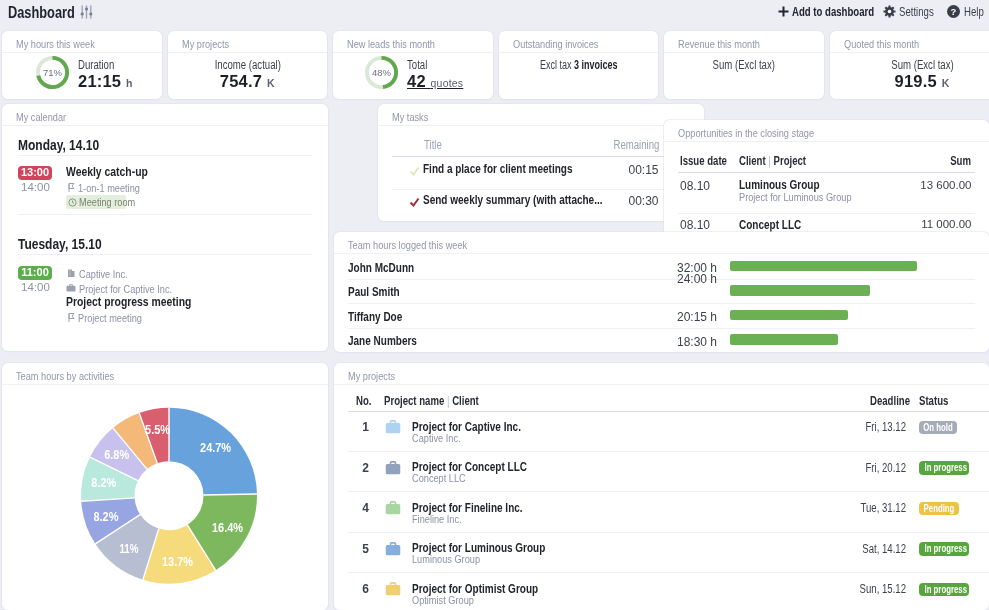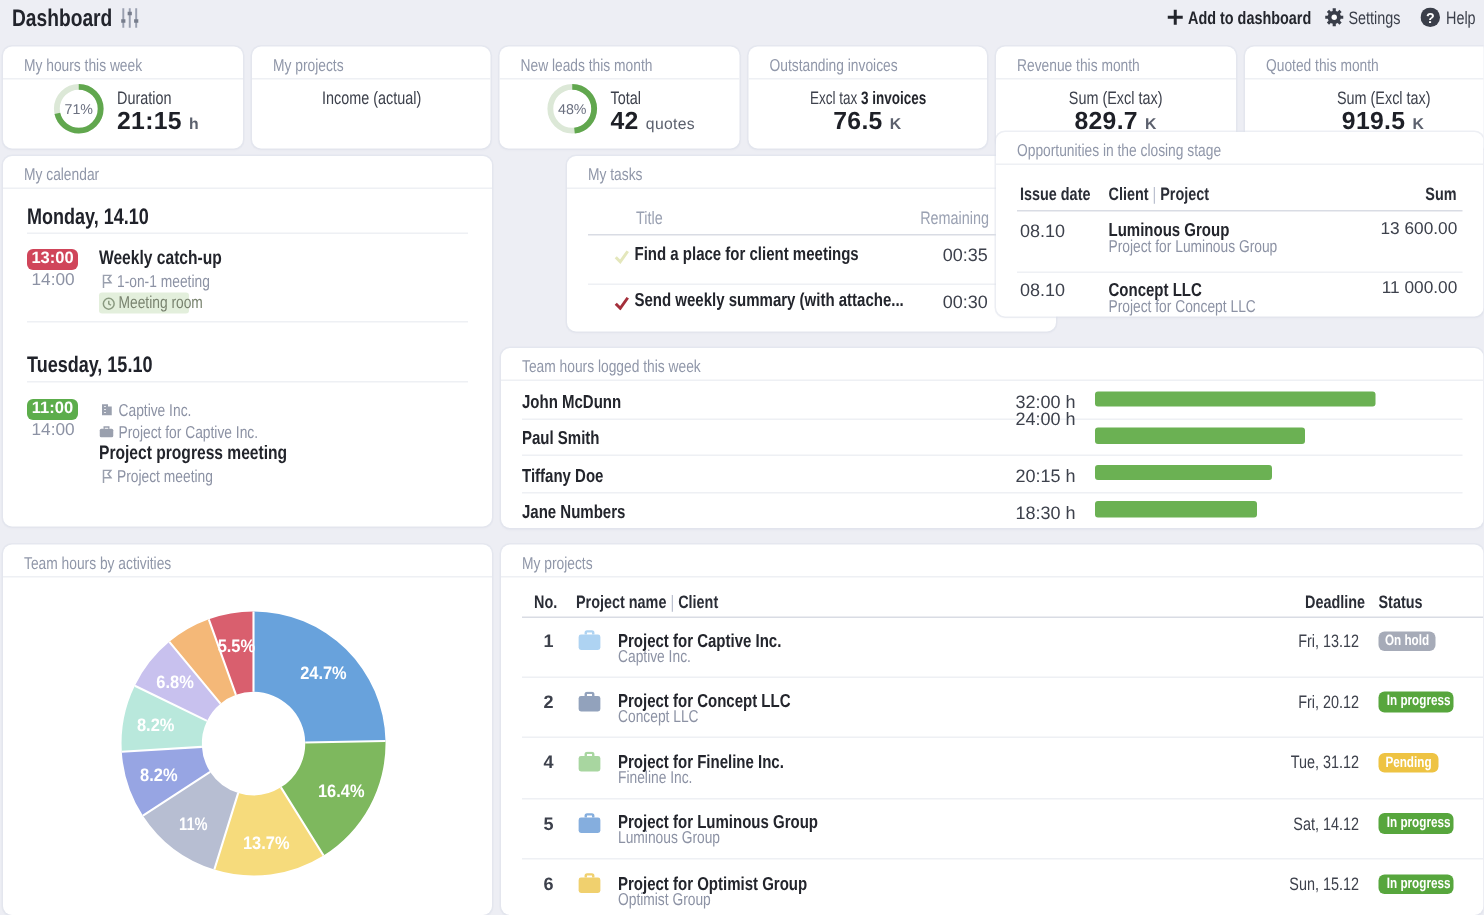--- a/index.html
+++ b/index.html
@@ -68,43 +68,42 @@
     <circle cx="17.5" cy="17.5" r="14.6" fill="none" stroke="#61a74e" stroke-width="3.9" stroke-dasharray="65.13 91.73" transform="rotate(-90 17.5 17.5)"></circle>
     <text x="17.5" y="21.2" text-anchor="middle" font-size="9.5" fill="#6b7080" font-family="Liberation Sans">71%</text>
   </svg>
   <div class="klabel sx" style="left:76px;">Duration</div>
   <div class="knum" style="left:76px;">21:15 <span class="suf">h</span></div>
 </div>
 <div id="card2" class="kcard" style="left:167.5px; width:159.5px;">
   <div class="ph">My projects</div>
     <div class="phline"></div>
   <div class="klabel kctr sxc">Income (actual)</div>
+  <div class="knum kctr">754.7 <span class="suf">K</span></div>
 </div>
 <div id="card3" class="kcard" style="left:333px; width:159.5px;">
   <div class="ph">New leads this month</div>
     <div class="phline"></div>
   <svg class="p" style="left:31px; top:24px;" width="35" height="35" viewBox="0 0 35 35">
     <circle cx="17.5" cy="17.5" r="14.6" fill="none" stroke="#dce8d7" stroke-width="3.9"></circle>
     <circle cx="17.5" cy="17.5" r="14.6" fill="none" stroke="#61a74e" stroke-width="3.9" stroke-dasharray="44.03 91.73" transform="rotate(-90 17.5 17.5)"></circle>
     <text x="17.5" y="21.2" text-anchor="middle" font-size="9.5" fill="#6b7080" font-family="Liberation Sans">48%</text>
   </svg>
   <div class="klabel sx" style="left:74px;">Total</div>
-  <div class="knum" style="left:74px;">42 <span class="suf" style="font-weight:normal;">quotes</span></div>
+  <div class="knum" style="left:74px;text-decoration:underline;">42 <span class="suf" style="font-weight:normal;">quotes</span></div>
 </div>
 <div id="card4" class="kcard" style="left:498.5px; width:159.5px;">
   <div class="ph">Outstanding invoices</div>
     <div class="phline"></div>
   <div class="klabel kctr" style="transform:scaleX(.75); transform-origin:50% 50%;">Excl tax <span class="b dark">3 invoices</span></div>
-  <div class="knum kctr">76.5 <span class="suf">K</span></div>
 </div>
 <div id="card5" class="kcard" style="left:664px; width:159.5px;">
   <div class="ph">Revenue this month</div>
     <div class="phline"></div>
   <div class="klabel kctr sxc">Sum (Excl tax)</div>
-  <div class="knum kctr">829.7 <span class="suf">K</span></div>
 </div>
 <div id="card6" class="kcard" style="left:829.5px; width:185px;">
   <div class="ph">Quoted this month</div>
     <div class="phline"></div>
   <div class="klabel kctr sxc">Sum (Excl tax)</div>
   <div class="knum kctr">919.5 <span class="suf">K</span></div>
 </div>
 
 <div id="calendar" class="panel" style="left:2px; top:104px; width:326px; height:247px;">
   <div class="ph">My calendar</div>
@@ -148,37 +147,37 @@
 <div id="tasks" class="panel" style="left:334px; top:104px; width:326px; height:117px;margin-left:44px;">
   <div class="ph">My tasks</div>
     <div class="phline"></div>
   <div class="p colhead sx" style="left:46px; top:34px;">Title</div>
   <div class="p colhead sxr" style="right:45px; top:34px;">Remaining</div>
   <div class="hdivider" style="left:14px; right:14px; top:51.5px;"></div>
   <svg class="p" style="left:31px; top:62px;" width="11" height="10" viewBox="0 0 11 10">
       <path d="M1.5 5.5l3 3 5-7" stroke="#e4e7bc" stroke-width="2" fill="none"></path>
     </svg>
   <div class="p b sx" style="left:45px; top:58.2px; font-size:12.5px;">Find a place for client meetings</div>
-  <div class="p" style="right:45.5px; top:58.7px; font-size:12px; color:#3d414c;">00:35</div>
+  <div class="p" style="right:45.5px; top:58.7px; font-size:12px; color:#3d414c;">00:15</div>
   <svg class="p" style="right:21px; top:57.5px;" width="15" height="15" viewBox="0 0 15 15">
       <circle cx="7.5" cy="7.5" r="6.8" stroke="#ccd0da" stroke-width="1.2" fill="none"></circle>
       <path d="M4.6 7.6l2 2 3.6-4.6" stroke="#ccd0da" stroke-width="1.3" fill="none"></path>
     </svg>
   <div class="divider" style="left:14px; right:14px; top:84.5px;"></div>
   <svg class="p" style="left:31px; top:93px;" width="11" height="10" viewBox="0 0 11 10">
       <path d="M1.5 5.5l3 3 5-7" stroke="#a42f3b" stroke-width="2" fill="none"></path>
     </svg>
   <div class="p b sx" style="left:45px; top:89.3px; font-size:12.5px;">Send weekly summary (with attache...</div>
   <div class="p" style="right:45.5px; top:89.8px; font-size:12px; color:#3d414c;">00:30</div>
   <svg class="p" style="right:21px; top:88.5px;" width="15" height="15" viewBox="0 0 15 15">
       <circle cx="7.5" cy="7.5" r="6.8" stroke="#ccd0da" stroke-width="1.2" fill="none"></circle>
       <path d="M4.6 7.6l2 2 3.6-4.6" stroke="#ccd0da" stroke-width="1.3" fill="none"></path>
     </svg>
 </div>
-<div id="opps" class="panel" style="left:664px; top:88px; width:325px; height:123px;">
+<div id="opps" class="panel" style="left:664px; top:120px; width:325px; height:123px;">
   <div class="ph">Opportunities in the closing stage</div>
     <div class="phline"></div>
   <div class="p th sx" style="left:16px; top:34px;">Issue date</div>
   <div class="p th sx" style="left:75px; top:34px;">Client <span style="font-weight:normal; color:#b9bece;">|</span> Project</div>
   <div class="p th sxr" style="right:17.5px; top:34px;">Sum</div>
   <div class="hdivider" style="left:14px; right:14px; top:51.5px;"></div>
   <div class="p" style="left:16px; top:58.8px; font-size:12px; color:#3d414c;">08.10</div>
   <div class="p b sx" style="left:75px; top:58.3px; font-size:12.5px;">Luminous Group</div>
   <div class="p" style="right:17.5px; top:59px; font-size:11.5px; color:#3d414c;">13 600.00</div>
   <div class="p gray sx" style="left:75px; top:70.8px; font-size:11.5px;">Project for Luminous Group</div>

